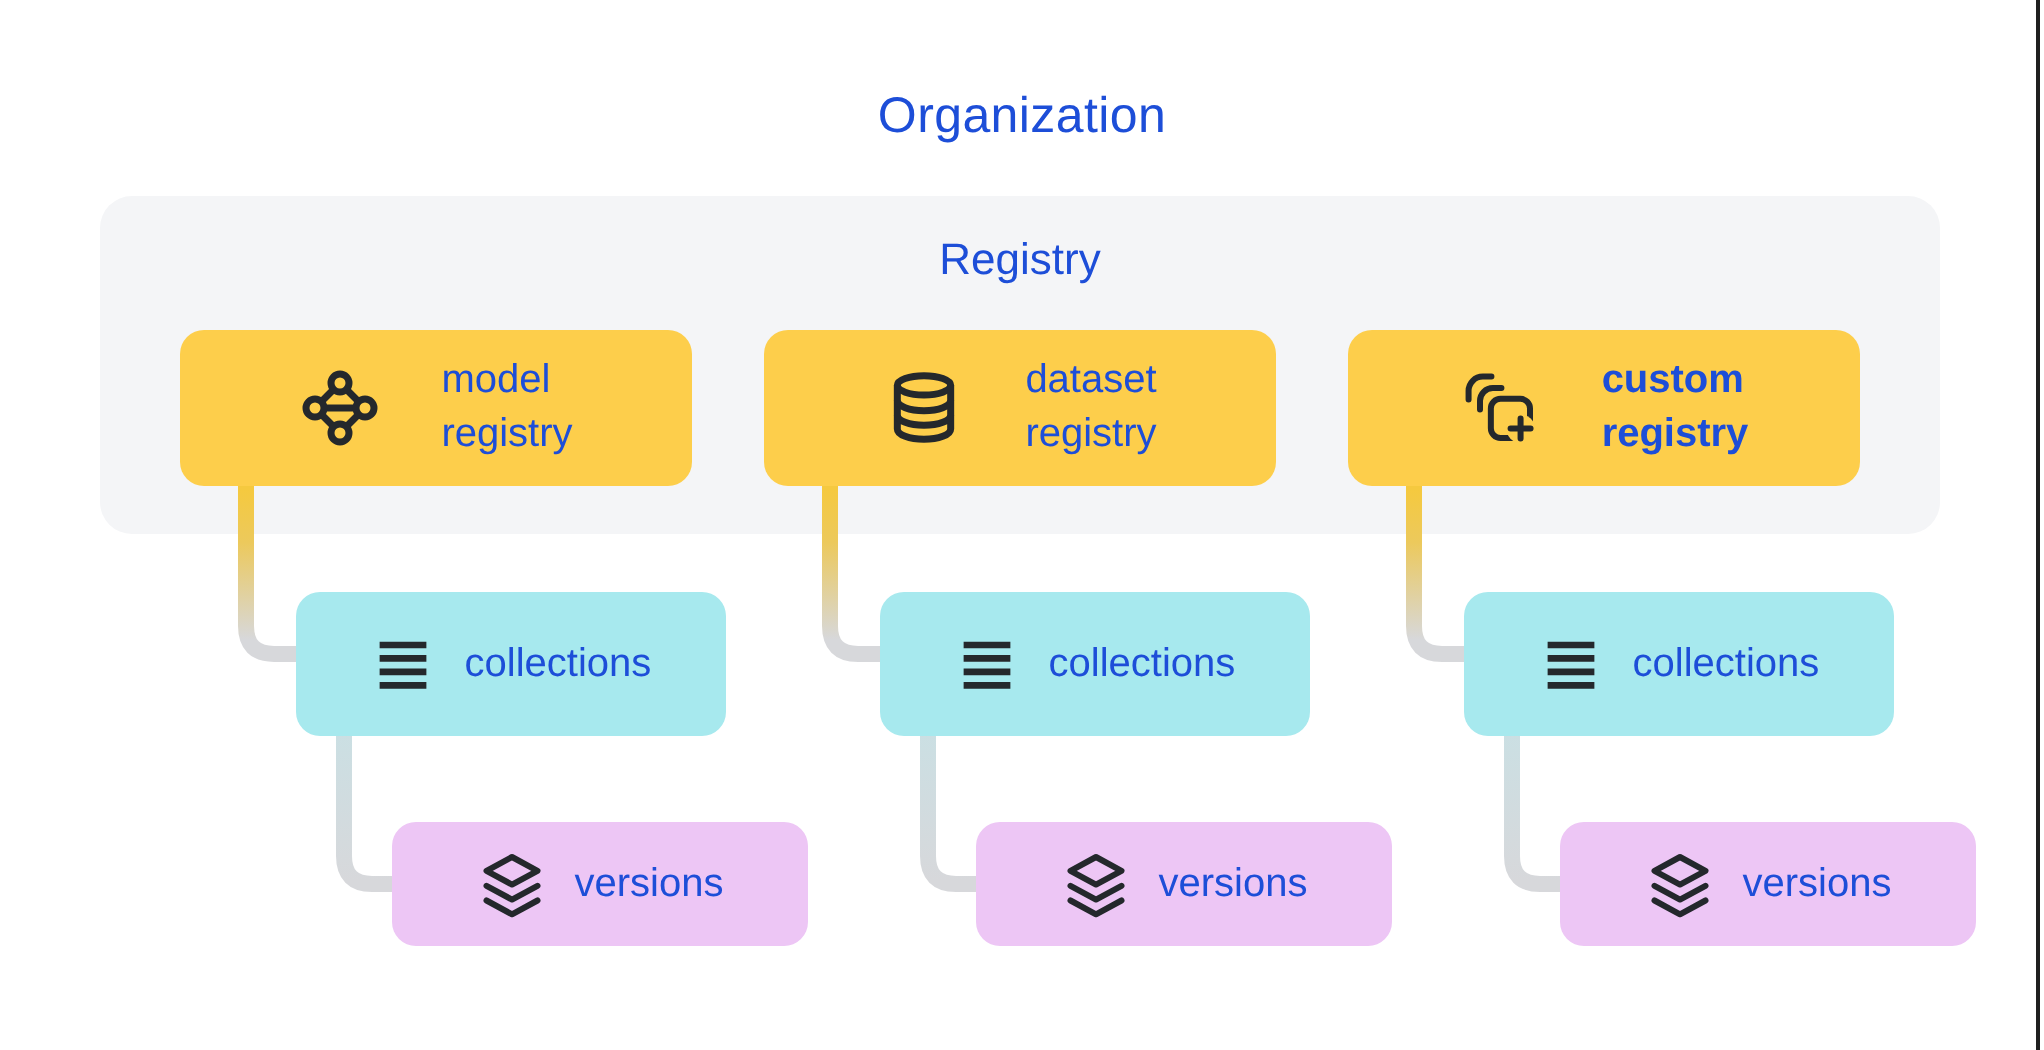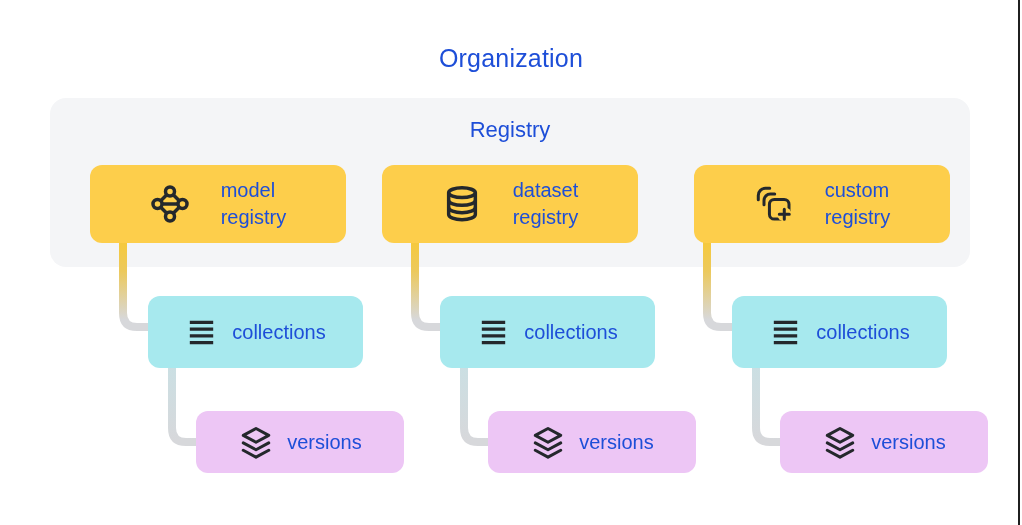--- a/index.html
+++ b/index.html
@@ -27,21 +27,21 @@
   .card .label{font-size:20px;line-height:1.35;white-space:pre-line;}
   .card .icon{display:flex;align-items:center;}
   .reg{top:165px;width:256px;height:78px;background:#FDCE4B;gap:31px;}
   .col{top:296px;width:215px;height:72px;background:#A7E9EE;gap:14px;}
   .ver{top:411px;width:208px;height:62px;background:#EDC6F5;gap:13px;}
   .reg .icon svg{width:40px;height:40px;}
   .col .icon svg{width:33px;height:33px;}
   .ver .icon svg{width:36px;height:36px;}
   .g0-reg{left:90px;}  .g0-col{left:148px;} .g0-ver{left:196px;}
   .g1-reg{left:382px;} .g1-col{left:440px;} .g1-ver{left:488px;}
-  .g2-reg{left:694px;} .g2-col{left:732px;} .g2-ver{left:780px;}
+  .g2-reg{left:674px;font-weight:bold;} .g2-col{left:732px;} .g2-ver{left:780px;}
   .edge-line{position:absolute;left:1018px;top:0;width:2px;height:525px;background:#1F1F1F;}
 </style>
 </head>
 <body>
 
 <div class="canvas">
 
   <div class="page-title">Organization</div>
 
   <div class="panel"></div>

